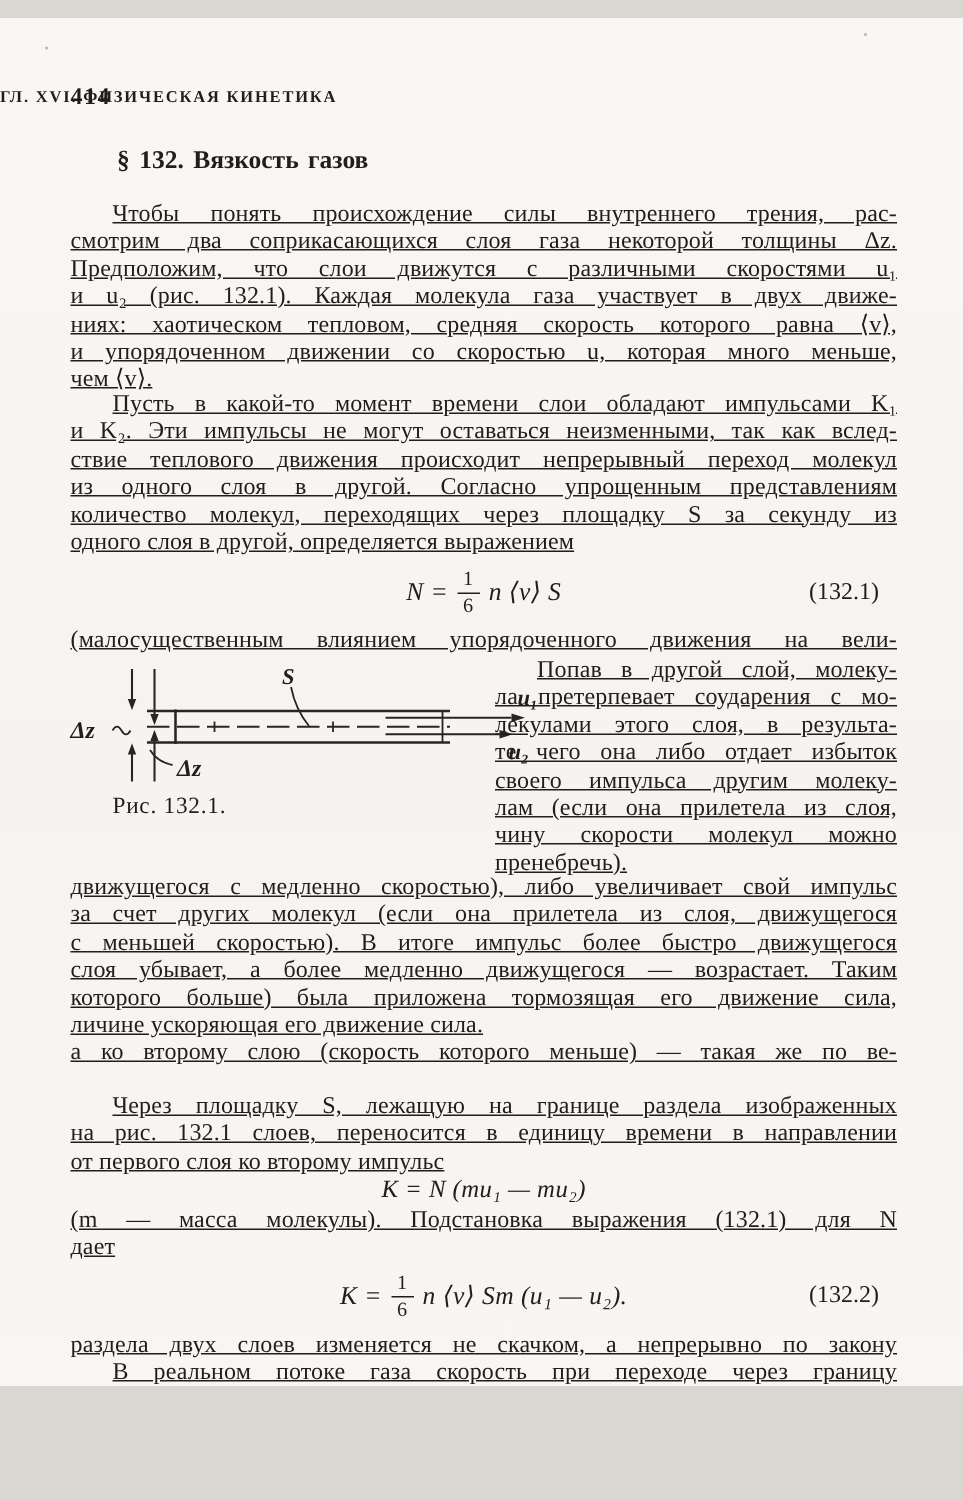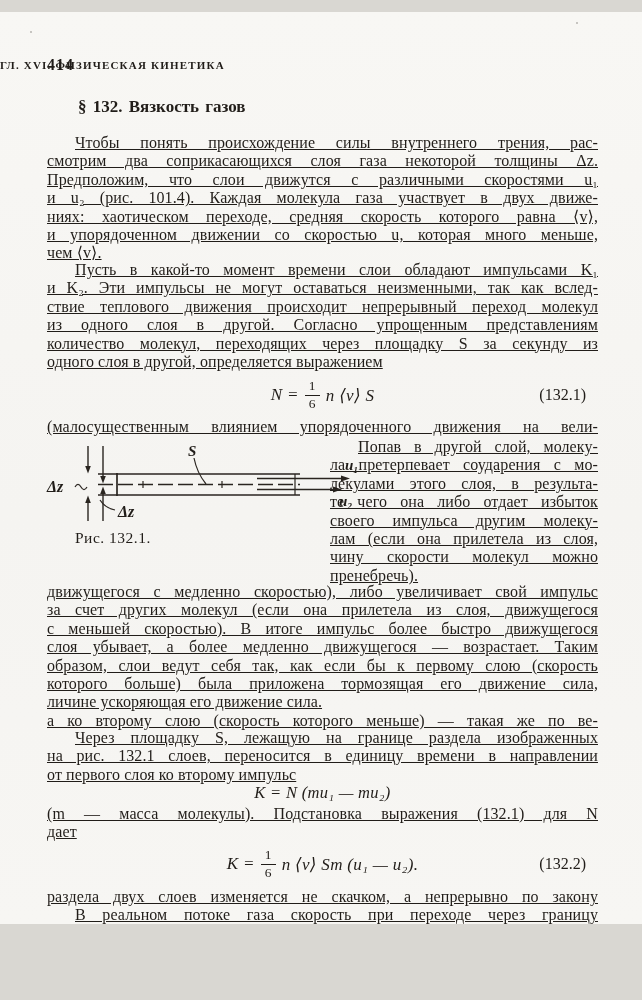--- a/index.html
+++ b/index.html
@@ -48,22 +48,22 @@
 <div class="page">
 
   <div class="pagenum">414</div>
   <div class="chapter">ГЛ. XVI. ФИЗИЧЕСКАЯ КИНЕТИКА</div>
   <div class="section">§ 132. Вязкость газов</div>
 
   <div class="tblock" id="para1">
       <div class="tline ind">Чтобы понять происхождение силы внутреннего трения, рас-</div>
       <div class="tline">смотрим два соприкасающихся слоя газа некоторой толщины Δz.</div>
       <div class="tline">Предположим, что слои движутся с различными скоростями u₁</div>
-      <div class="tline">и u₂ (рис. 101.4). Каждая молекула газа участвует в двух движе-</div>
-      <div class="tline">ниях: хаотическом переходе, средняя скорость которого равна ⟨v⟩,</div>
+      <div class="tline">и u₂ (рис. 132.1). Каждая молекула газа участвует в двух движе-</div>
+      <div class="tline">ниях: хаотическом тепловом, средняя скорость которого равна ⟨v⟩,</div>
       <div class="tline">и упорядоченном движении со скоростью u, которая много меньше,</div>
       <div class="tline noj">чем ⟨v⟩.</div>
     </div>
 
   <div class="tblock" id="para2">
       <div class="tline ind">Пусть в какой-то момент времени слои обладают импульсами K₁</div>
       <div class="tline">и K₂. Эти импульсы не могут оставаться неизменными, так как вслед-</div>
       <div class="tline">ствие теплового движения происходит непрерывный переход молекул</div>
       <div class="tline">из одного слоя в другой. Согласно упрощенным представлениям</div>
       <div class="tline">количество молекул, переходящих через площадку S за секунду из</div>
@@ -142,21 +142,20 @@
         <div class="tline">чину скорости молекул можно</div>
         <div class="tline noj">пренебречь).</div>
       </div>
   </div>
 
   <div class="tblock" id="para3">
       <div class="tline">движущегося с медленно скоростью), либо увеличивает свой импульс</div>
       <div class="tline">за счет других молекул (если она прилетела из слоя, движущегося</div>
       <div class="tline">с меньшей скоростью). В итоге импульс более быстро движущегося</div>
       <div class="tline">слоя убывает, а более медленно движущегося — возрастает. Таким</div>
-      <div class="tline">образом, слои ведут себя так, как если бы к первому слою (скорость</div>
       <div class="tline">которого больше) была приложена тормозящая его движение сила,</div>
       <div class="tline noj">личине ускоряющая его движение сила.</div>
       <div class="tline">а ко второму слою (скорость которого меньше) — такая же по ве-</div>
     </div>
 
   <div class="tblock" id="para4">
       <div class="tline ind">Через площадку S, лежащую на границе раздела изображенных</div>
       <div class="tline">на рис. 132.1 слоев, переносится в единицу времени в направлении</div>
       <div class="tline noj">от первого слоя ко второму импульс</div>
     </div>

